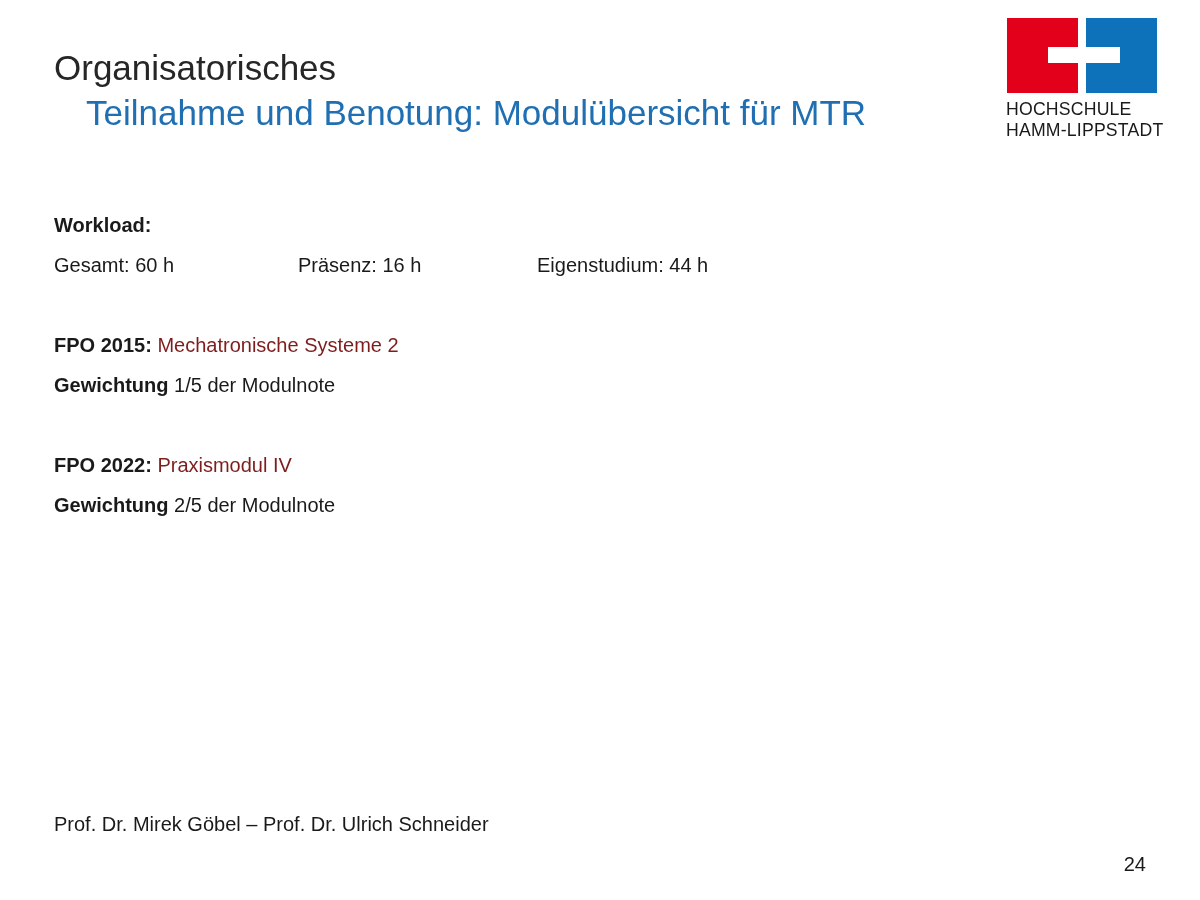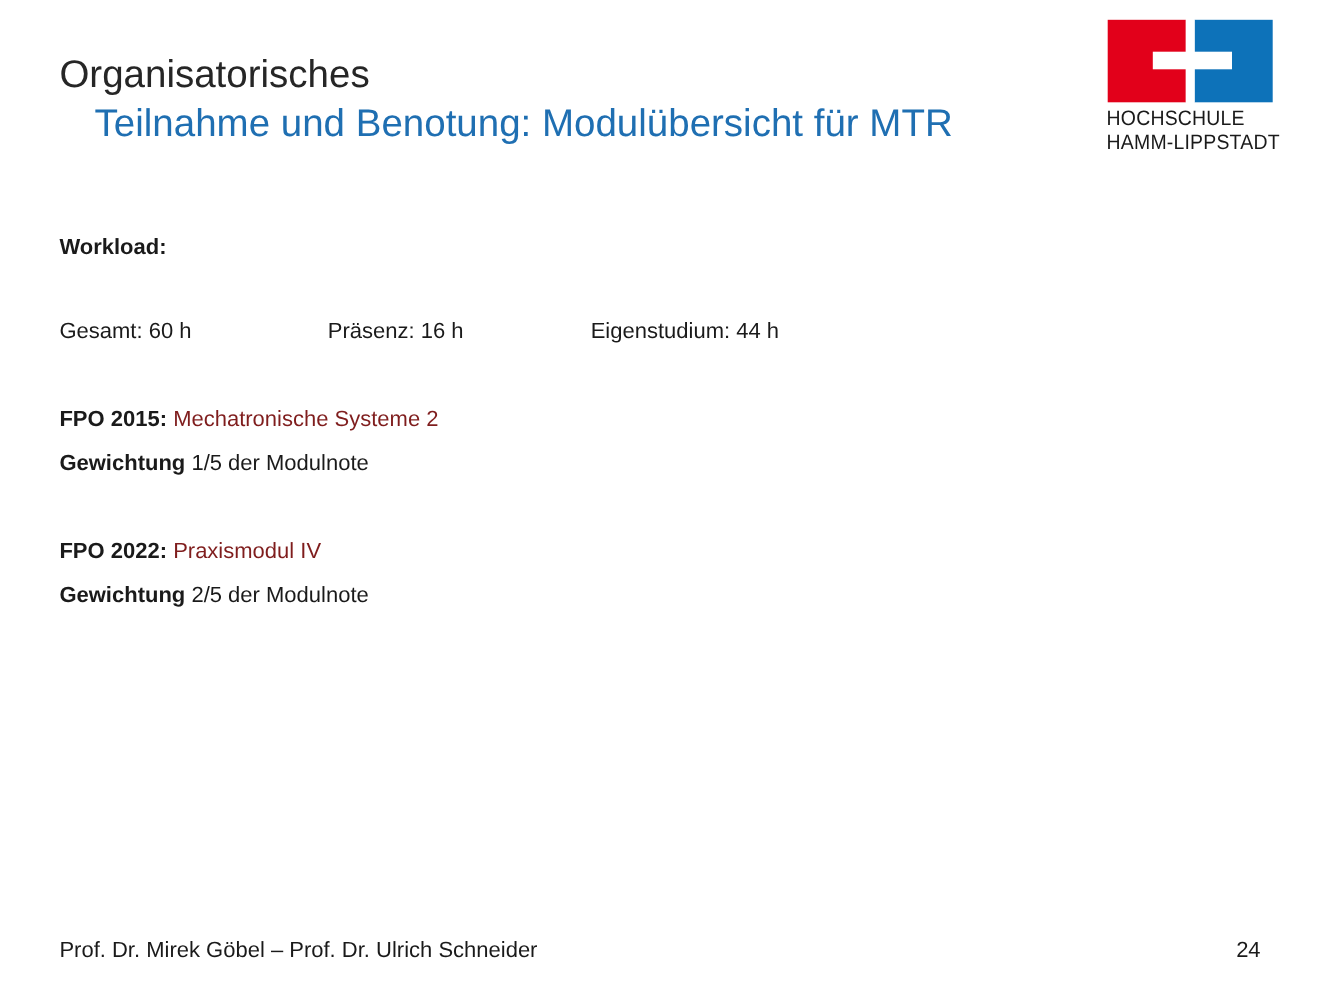--- a/index.html
+++ b/index.html
@@ -113,33 +113,32 @@
   }
   .b {
     font-weight: bold;
   }
   .blue {
     color: #7f1d1d;
   }
   .workload-row {
     display: block;
     white-space: nowrap;
-    margin-top: 36px;
   }
   .wl-item {
     display: inline-block;
   }
   .wl-1 { width: 244px; }
   .wl-2 { width: 239px; }
 
   
   .footer-authors {
     position: absolute;
     left: 54px;
-    top: 851px;
+    top: 811px;
     font-size: 20px;
     line-height: 26px;
     color: #1a1a1a;
     white-space: nowrap;
   }
   .footer-pagenum {
     position: absolute;
     right: 54px;
     top: 851px;
     font-size: 20px;

